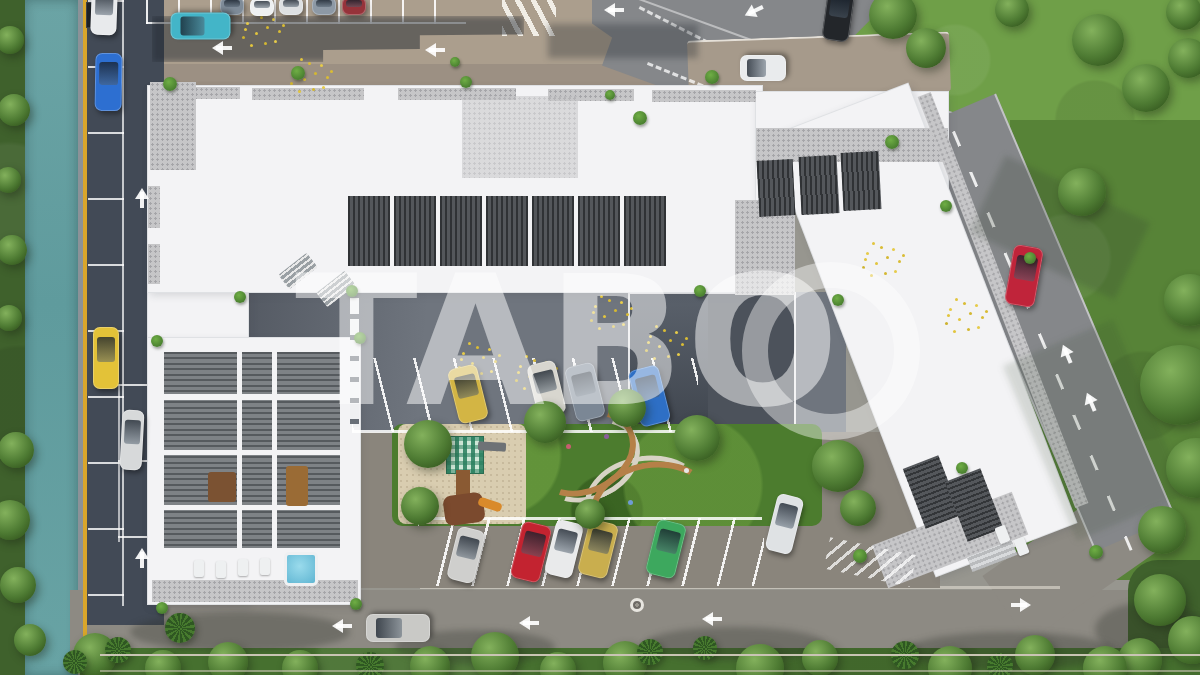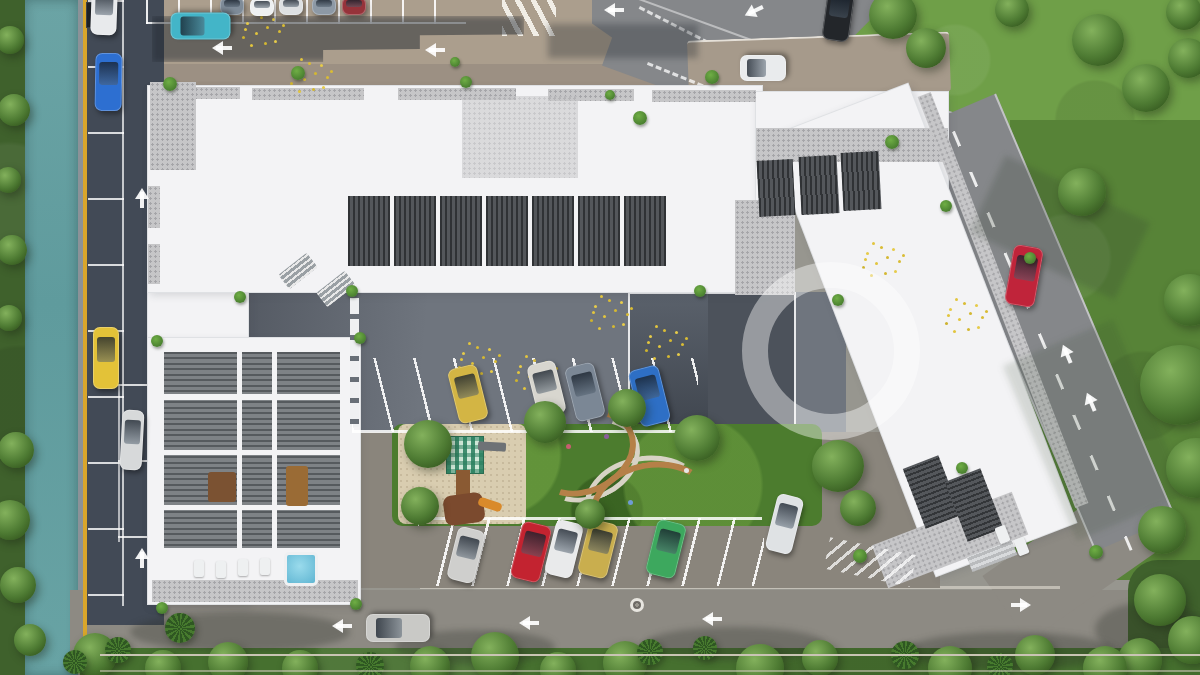--- a/index.html
+++ b/index.html
@@ -211,20 +211,21 @@
   <div class="abs shad" style="left:152px;top:16px;width:372px;height:46px;background:rgba(33,39,47,.5);clip-path:polygon(0 0,100% 0,100% 40%,72% 42%,72% 72%,46% 74%,46% 100%,0 100%);"></div>
   <div class="abs shad" style="left:548px;top:24px;width:150px;height:34px;background:rgba(33,39,47,.32);"></div>
   <div class="abs shad" style="left:980px;top:185px;width:160px;height:85px;background:rgba(48,66,46,.22);transform:rotate(25deg);"></div>
   <div class="abs shad" style="left:1035px;top:335px;width:120px;height:190px;background:rgba(48,66,46,.16);transform:rotate(-23deg);"></div>
   <div class="abs shad" style="left:130px;top:612px;width:220px;height:40px;background:rgba(44,48,40,.3);border-radius:50%;"></div>
   <div class="abs shad" style="left:395px;top:630px;width:160px;height:34px;background:rgba(44,48,40,.3);border-radius:50%;"></div>
   <div class="abs shad" style="left:645px;top:627px;width:180px;height:34px;background:rgba(44,48,40,.3);border-radius:50%;"></div>
   <div class="abs shad" style="left:905px;top:632px;width:210px;height:38px;background:rgba(44,48,40,.3);border-radius:50%;"></div>
   <div class="abs shad" style="left:1095px;top:602px;width:110px;height:55px;background:rgba(44,48,40,.3);border-radius:50%;"></div>
 
+  <div class="watermark"><span>TABO</span></div>
   <div class="wm-ring"></div>
 <div class="car" style="left: 91px; top: -11px; width: 26px; height: 46px; background: rgb(232, 234, 236); transform: rotate(2deg);">
       <div class="glass"></div>
     </div>
     <div class="car" style="left: 94.5px; top: 53px; width: 27px; height: 58px; background: rgb(45, 111, 209); transform: rotate(1deg);">
       <div class="glass"></div>
     </div>
     <div class="car" style="left: 93px; top: 327px; width: 26px; height: 62px; background: rgb(227, 194, 56); transform: rotate(0deg);">
       <div class="glass"></div>
     </div>

